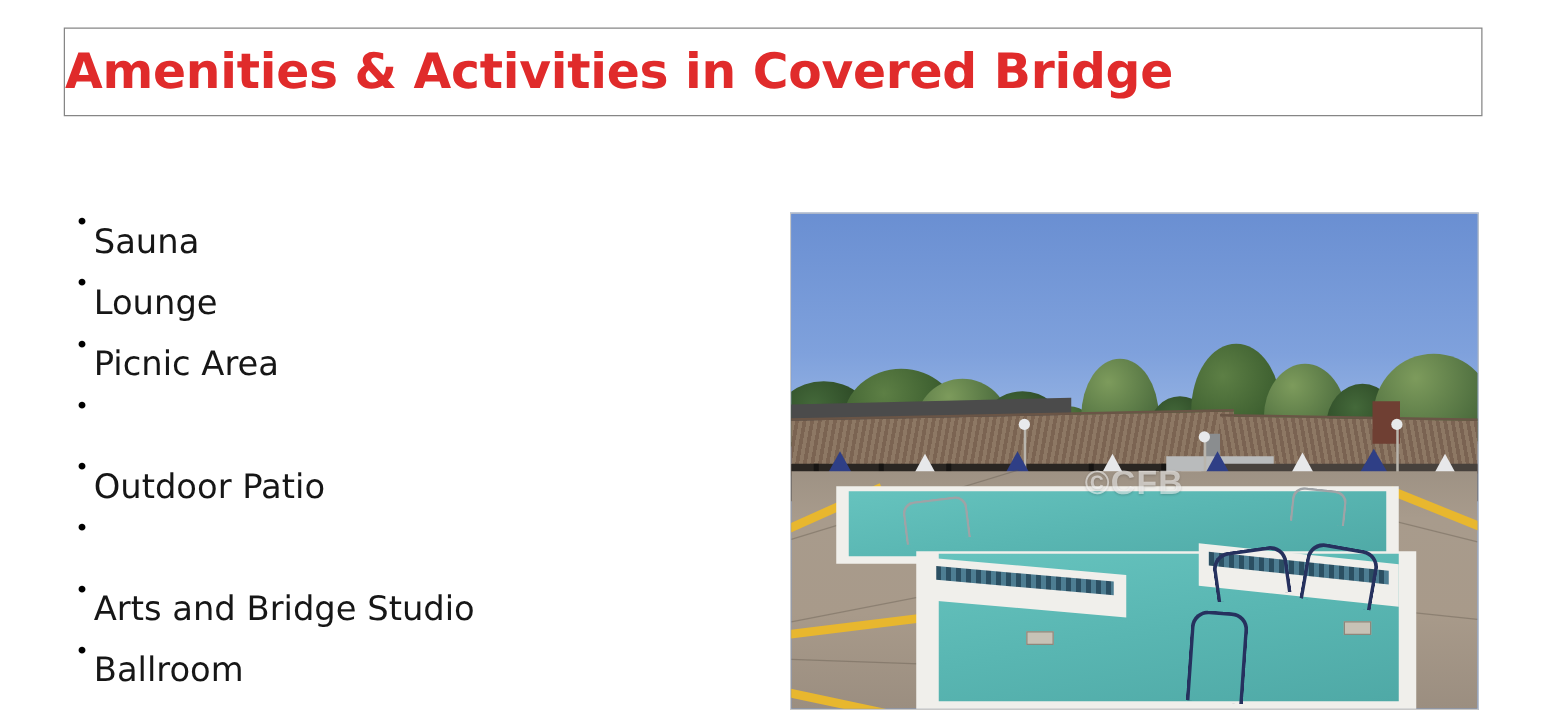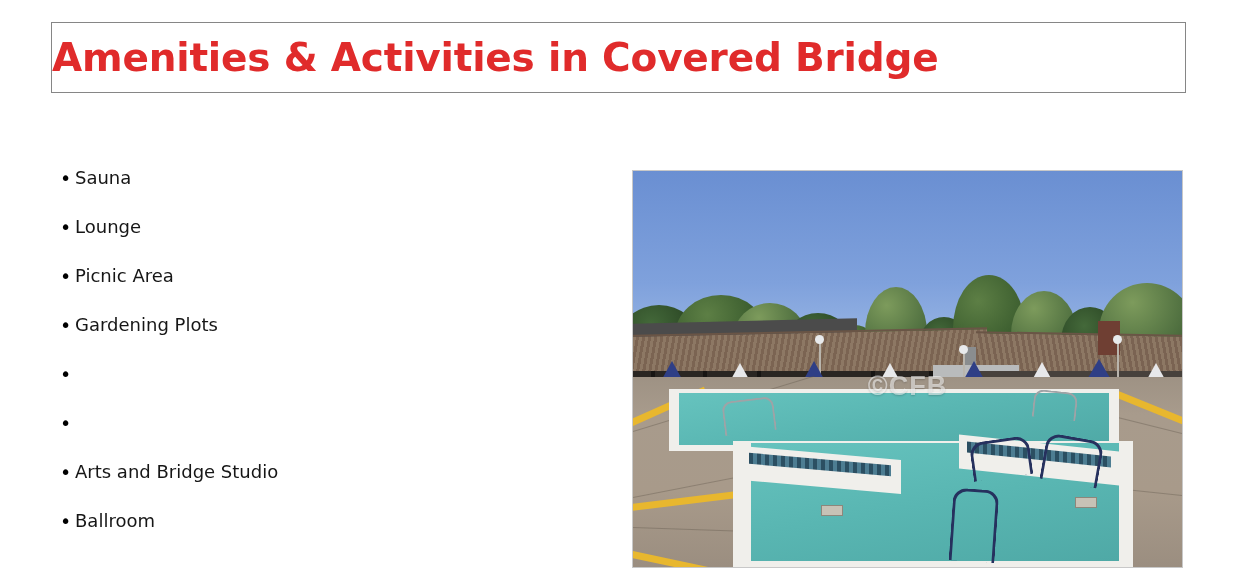--- a/index.html
+++ b/index.html
@@ -57,23 +57,24 @@
   .bullet-dot {
     width: 15px;
     flex: 0 0 15px;
     color: #000000;
     font-size: 19px;
     line-height: 24px;
     text-align: left;
   }
   .bullet-label {
     color: #161616;
-    font-size: 18px;
+    font-size: 27px;
     line-height: 24px;
     white-space: nowrap;
+    margin-top: 16px;
   }
 
   
   .photo {
     position: absolute;
     left: 632px;
     top: 170px;
     width: 551px;
     height: 398px;
     overflow: hidden;
@@ -296,24 +297,24 @@
   <li class="bullet-item">
     <span class="bullet-dot">•</span>
     <span class="bullet-label">Lounge</span>
   </li>
   <li class="bullet-item">
     <span class="bullet-dot">•</span>
     <span class="bullet-label">Picnic Area</span>
   </li>
   <li class="bullet-item">
     <span class="bullet-dot">•</span>
-    <span class="bullet-label">Gardening Plots</span>
-  </li>
-  <li class="bullet-item">
-    <span class="bullet-dot">•</span>
+  </li>
+  <li class="bullet-item">
+    <span class="bullet-dot">•</span>
+    <span class="bullet-label">Outdoor Patio</span>
   </li>
   <li class="bullet-item">
     <span class="bullet-dot">•</span>
   </li>
   <li class="bullet-item">
     <span class="bullet-dot">•</span>
     <span class="bullet-label">Arts and Bridge Studio</span>
   </li>
   <li class="bullet-item">
     <span class="bullet-dot">•</span>

